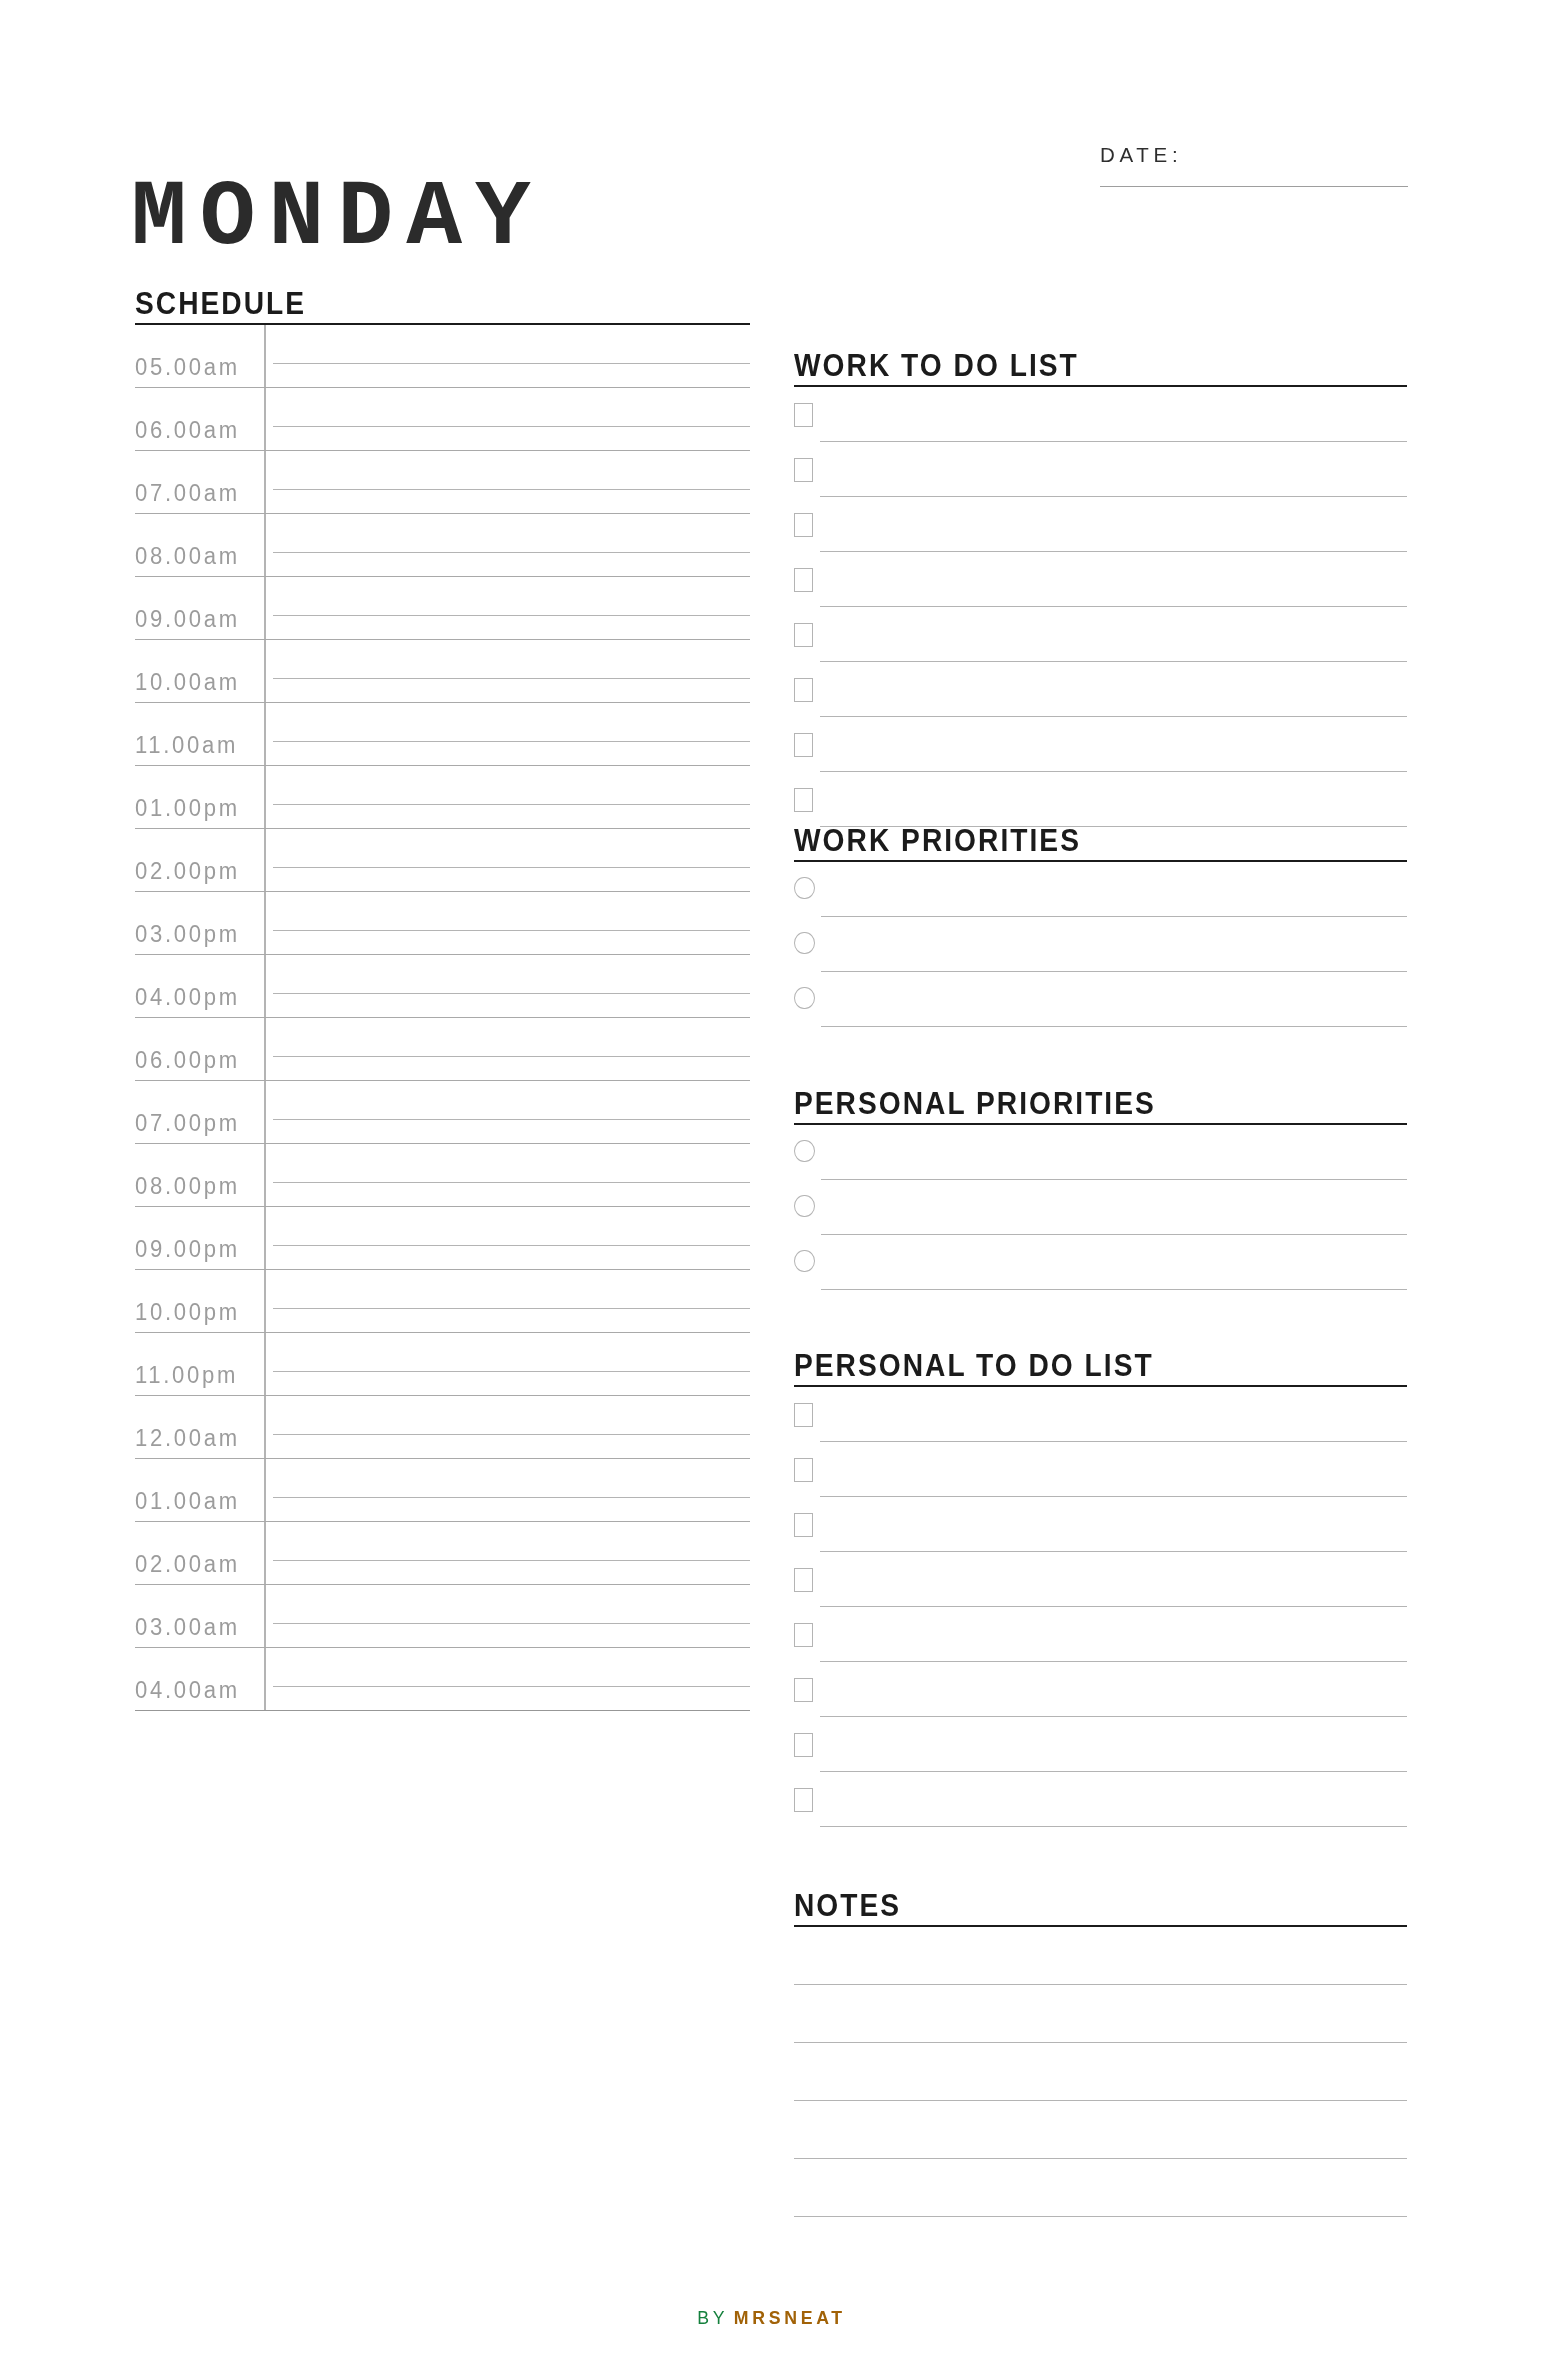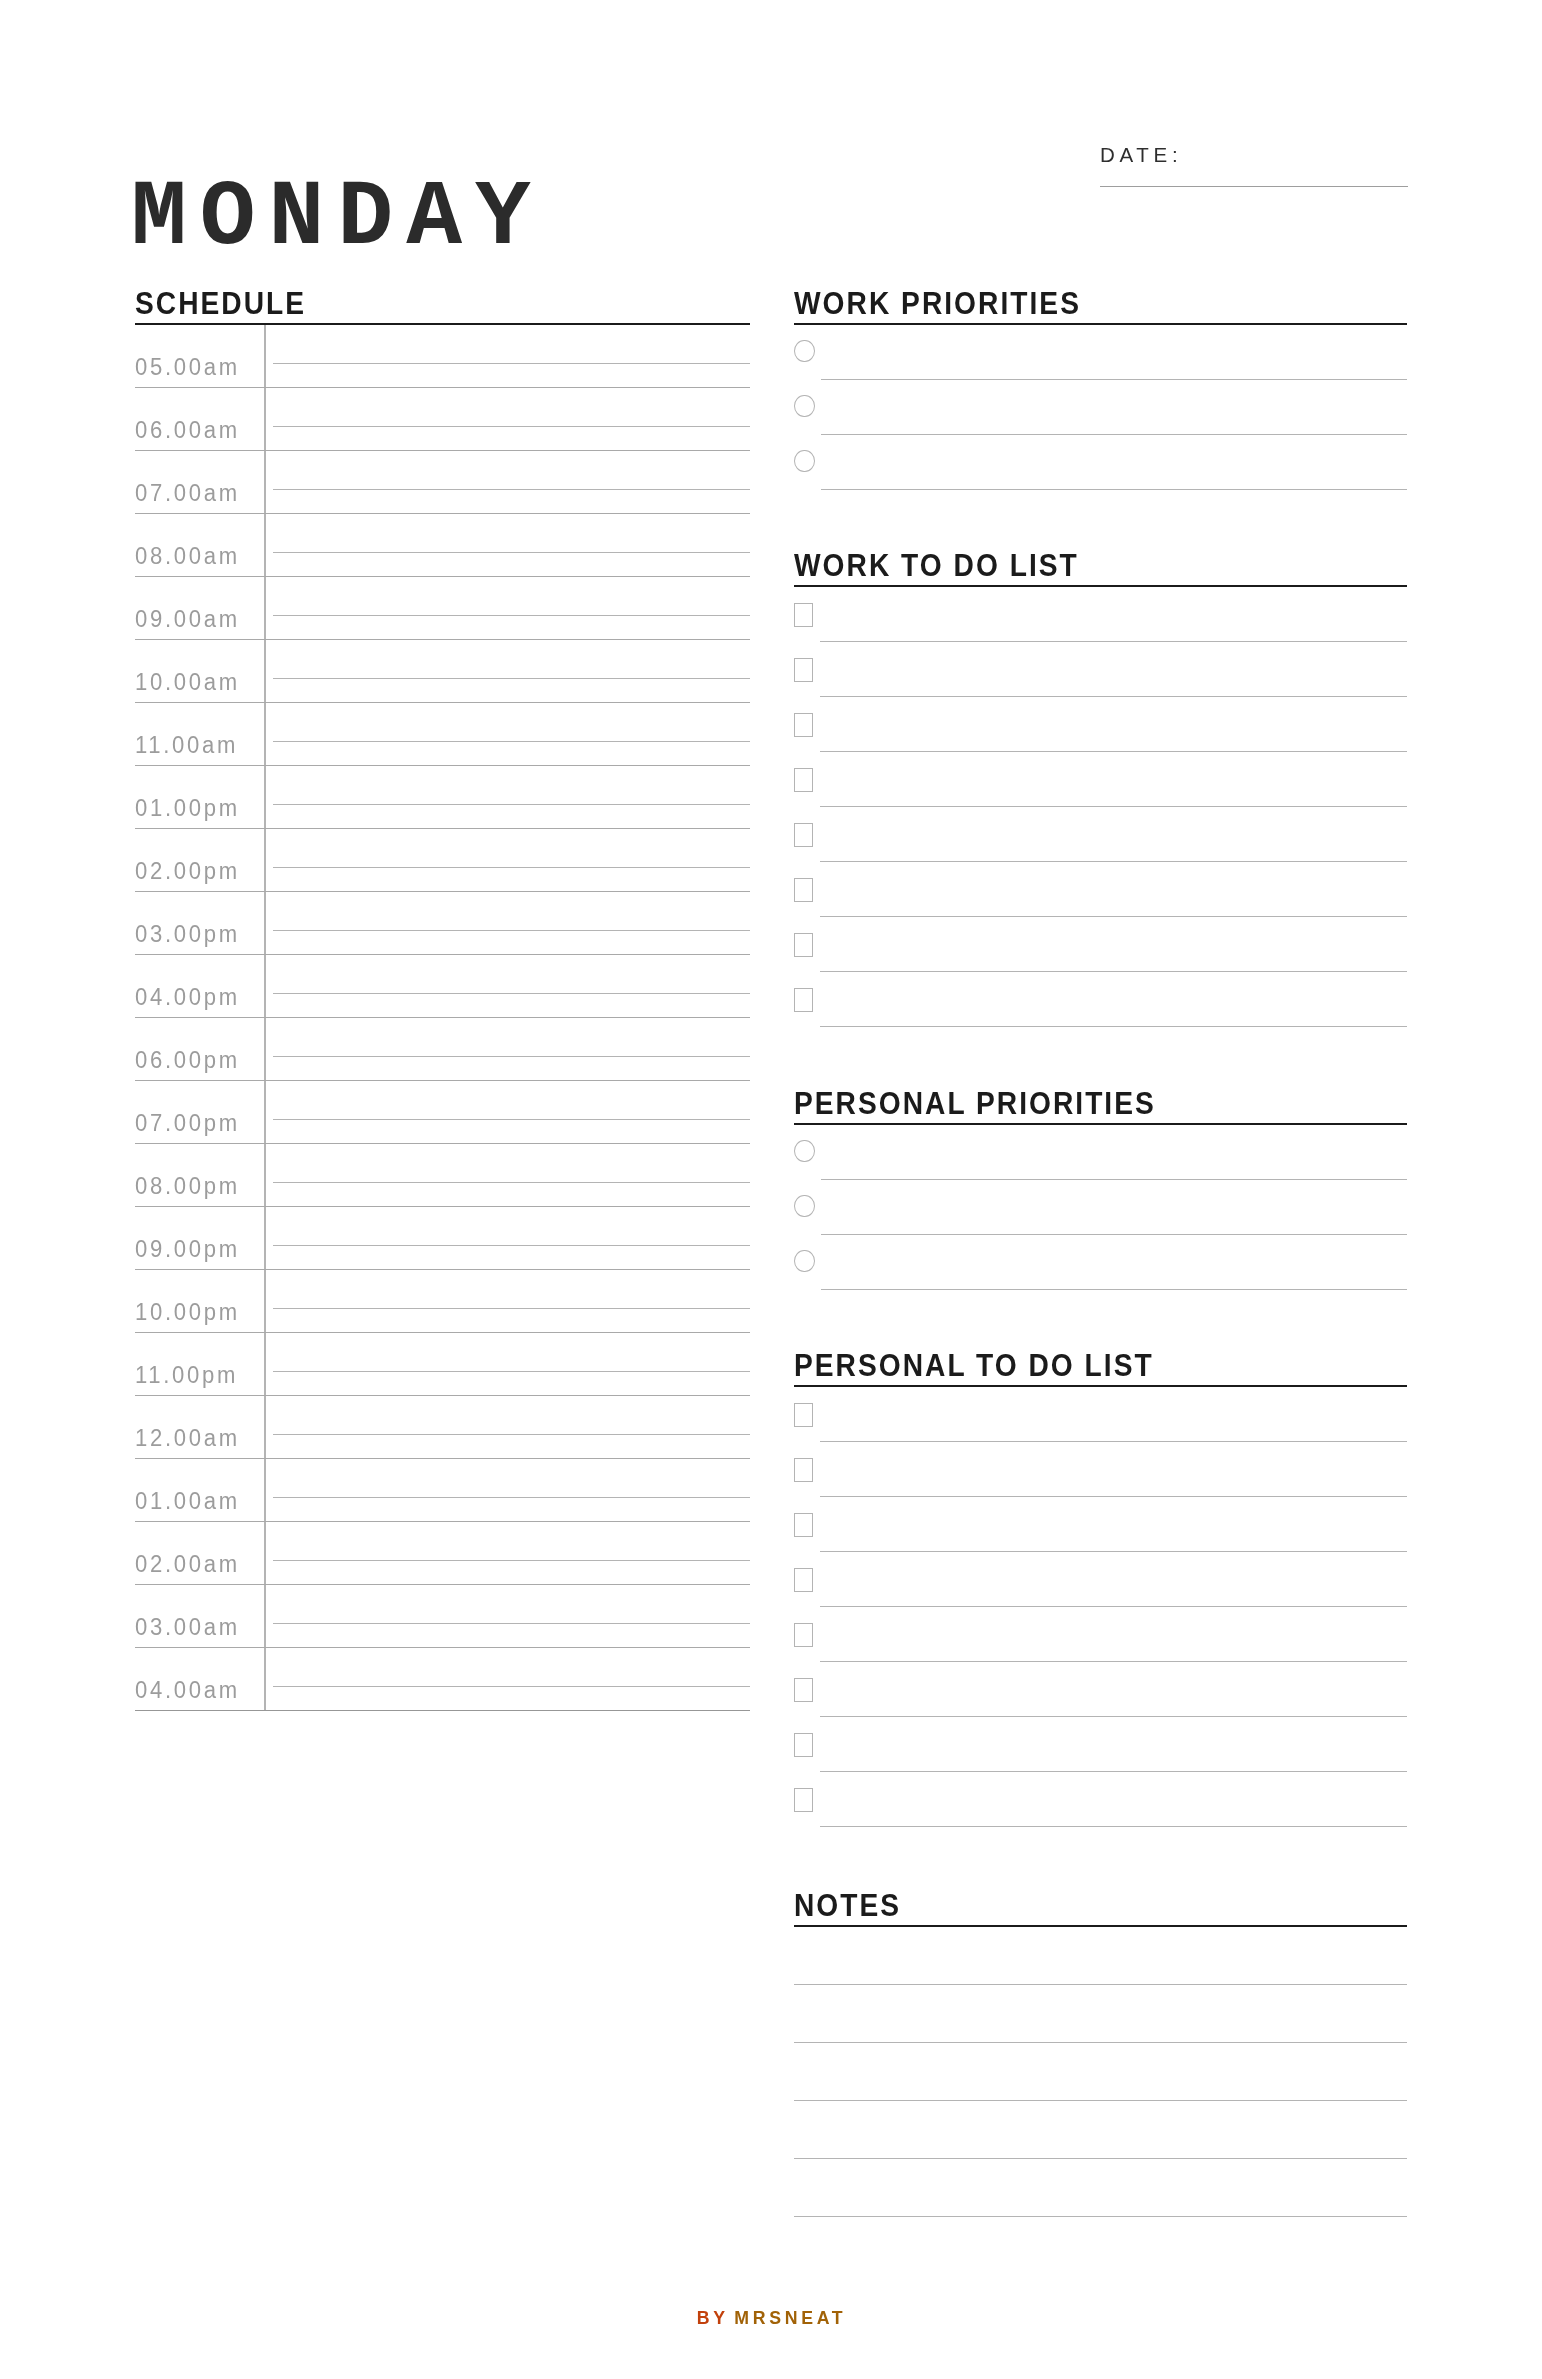--- a/index.html
+++ b/index.html
@@ -111,21 +111,21 @@
     border-bottom:1.9px solid var(--line-light);
     box-sizing:border-box;
   }
   
   .footer{
     position:absolute;left:0;right:0;top:2310px;
     text-align:center;
     font-size:17.7px;letter-spacing:3.7px;line-height:1;
     white-space:nowrap;
   }
-  .footer .by{color:#c2410c;font-weight:700;margin-right:5.6px;}
+  .footer .by{color:#15803d;font-weight:400;margin-right:5.6px;}
   .footer .brand{color:#a16207;font-weight:700;}
 </style>
 </head>
 <body>
 
 <div class="page">
 
   <h1 class="title">MONDAY</h1>
 
   <div class="date-block">
@@ -223,67 +223,67 @@
           <div class="wl"></div>
         </div>
         <div class="s-row">
           <span class="t">04.00am</span>
           <div class="wl"></div>
         </div>
       </div>
   </div>
 
   <div class="col-right" id="col-right">
+      <section class="rsec" id="sec-work-todo">
+        <div class="sec-heading"><span class="sec-heading-text">WORK TO DO LIST</span></div>
+        <div class="td-row">
+          <div class="box"></div>
+          <div class="line"></div>
+        </div>
+        <div class="td-row">
+          <div class="box"></div>
+          <div class="line"></div>
+        </div>
+        <div class="td-row">
+          <div class="box"></div>
+          <div class="line"></div>
+        </div>
+        <div class="td-row">
+          <div class="box"></div>
+          <div class="line"></div>
+        </div>
+        <div class="td-row">
+          <div class="box"></div>
+          <div class="line"></div>
+        </div>
+        <div class="td-row">
+          <div class="box"></div>
+          <div class="line"></div>
+        </div>
+        <div class="td-row">
+          <div class="box"></div>
+          <div class="line"></div>
+        </div>
+        <div class="td-row">
+          <div class="box"></div>
+          <div class="line"></div>
+        </div>
+      </section>
       <section class="rsec" id="sec-work-priorities">
         <div class="sec-heading"><span class="sec-heading-text">WORK PRIORITIES</span></div>
         <div class="p-row">
           <div class="circle"></div>
           <div class="line"></div>
         </div>
         <div class="p-row">
           <div class="circle"></div>
           <div class="line"></div>
         </div>
         <div class="p-row">
           <div class="circle"></div>
-          <div class="line"></div>
-        </div>
-      </section>
-      <section class="rsec" id="sec-work-todo">
-        <div class="sec-heading"><span class="sec-heading-text">WORK TO DO LIST</span></div>
-        <div class="td-row">
-          <div class="box"></div>
-          <div class="line"></div>
-        </div>
-        <div class="td-row">
-          <div class="box"></div>
-          <div class="line"></div>
-        </div>
-        <div class="td-row">
-          <div class="box"></div>
-          <div class="line"></div>
-        </div>
-        <div class="td-row">
-          <div class="box"></div>
-          <div class="line"></div>
-        </div>
-        <div class="td-row">
-          <div class="box"></div>
-          <div class="line"></div>
-        </div>
-        <div class="td-row">
-          <div class="box"></div>
-          <div class="line"></div>
-        </div>
-        <div class="td-row">
-          <div class="box"></div>
-          <div class="line"></div>
-        </div>
-        <div class="td-row">
-          <div class="box"></div>
           <div class="line"></div>
         </div>
       </section>
       <section class="rsec" id="sec-personal-priorities">
         <div class="sec-heading"><span class="sec-heading-text">PERSONAL PRIORITIES</span></div>
         <div class="p-row">
           <div class="circle"></div>
           <div class="line"></div>
         </div>
         <div class="p-row">

